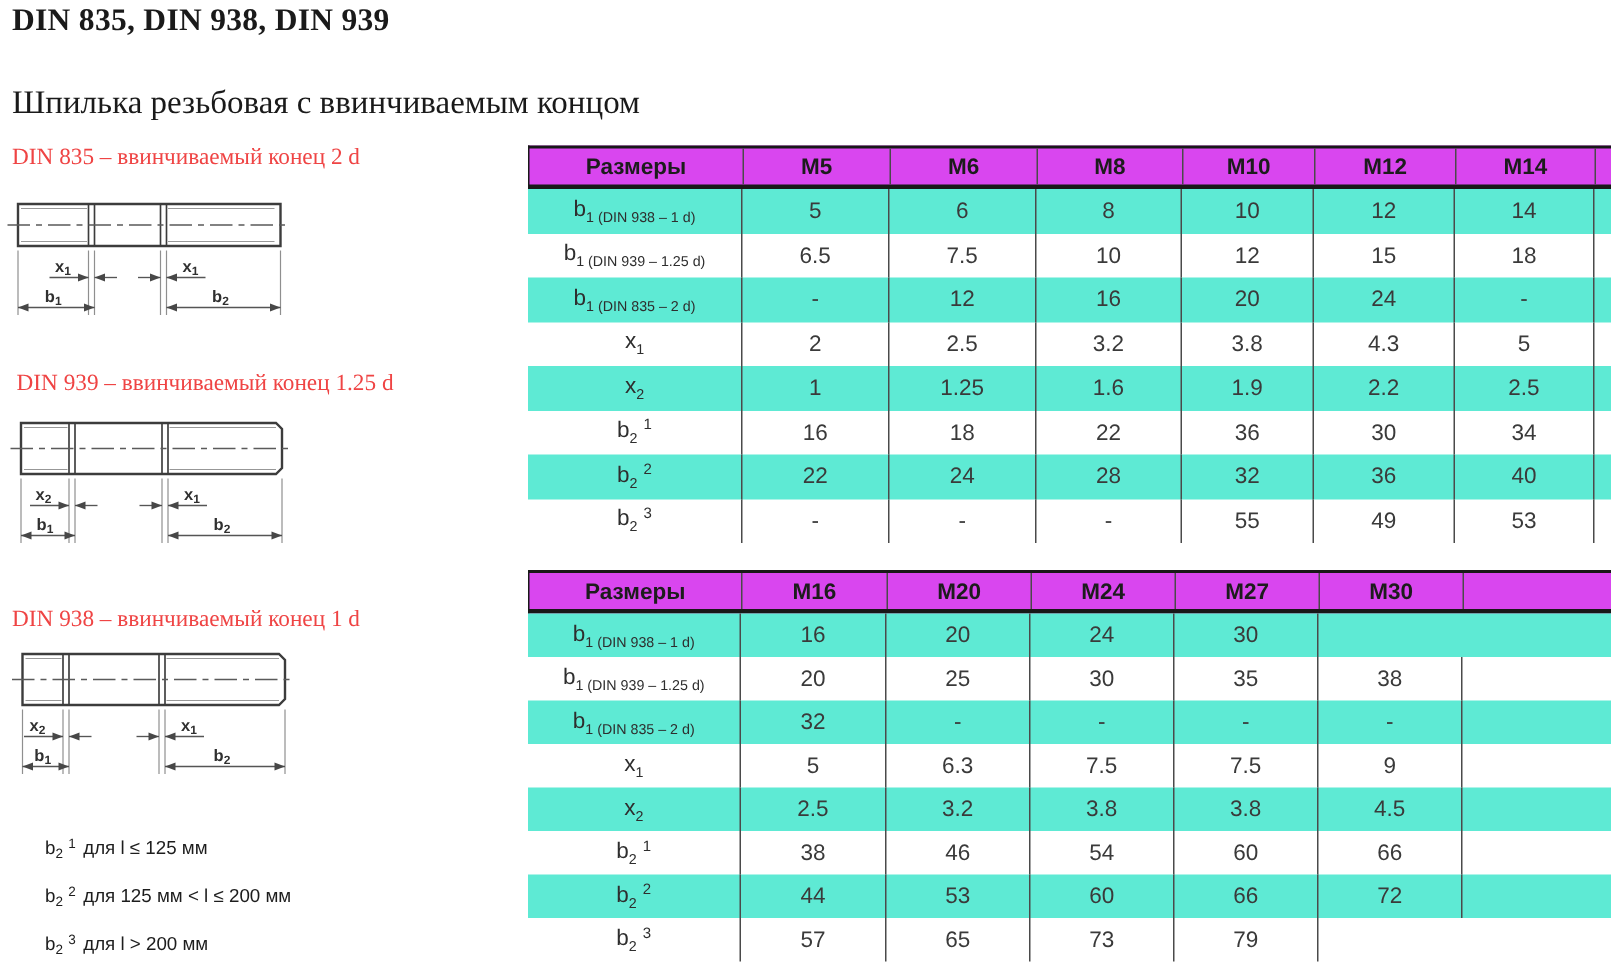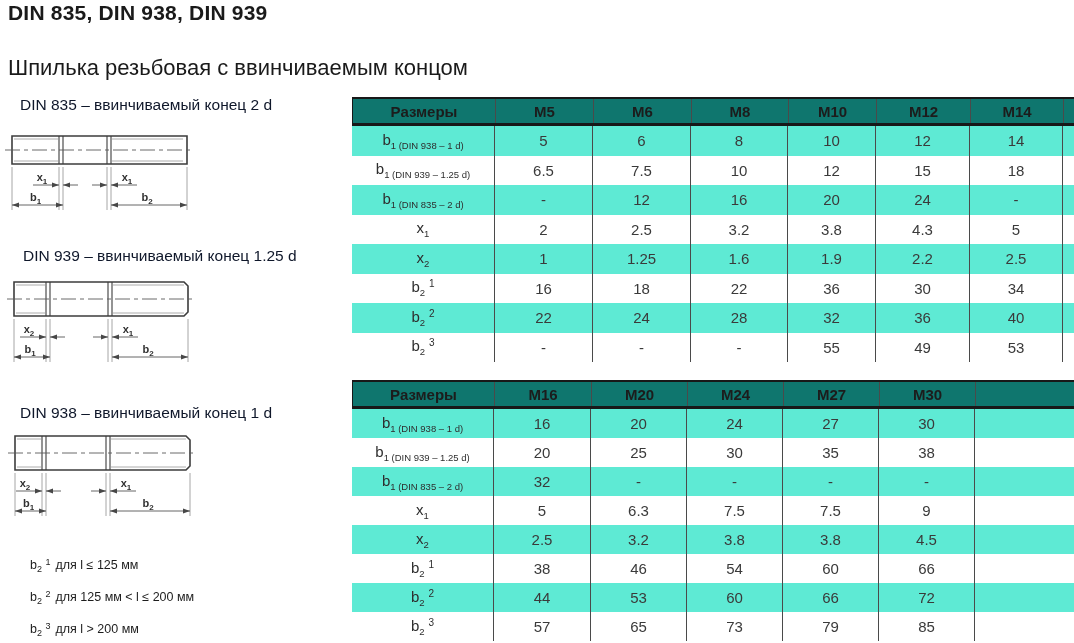--- a/index.html
+++ b/index.html
@@ -1,39 +1,39 @@
 <!DOCTYPE html>
 <html><head>
 <meta charset="utf-8">
 <style>
   html,body{margin:0;padding:0;}
   body{
     width:1074px;height:643px;position:relative;overflow:hidden;
     background:#ffffff;color:#222;
     font-family:"Liberation Sans", sans-serif;
   }
-  .abs{position:absolute;}
+  .abs{position:absolute;font-family:Liberation Serif, serif;}
   #title{left:8px;top:1px;font-size:21px;font-weight:bold;color:#1a1a1a;letter-spacing:.2px;}
   #subtitle{left:8px;top:55px;font-size:22px;color:#1a1a1a;}
-  .drawing-caption{font-size:15.5px;color:#0f172a;white-space:nowrap;margin-left:12px;}
+  .drawing-caption{font-size:15.5px;color:#ef4444;white-space:nowrap;}
   #cap-835{left:8px;top:96px;}
   #cap-939{left:11px;top:247px;text-align:center;}
   #cap-938{left:8px;top:404px;}
   svg.tech{position:absolute;left:2px;}
   .footnote{position:absolute;left:30px;font-size:12.5px;color:#1d1d1d;}
   #fn-1{top:557px;} #fn-2{top:589px;} #fn-3{top:621px;}
   .fn-base{font-size:12.5px;}
   .fn-sub{font-size:9px;vertical-align:-3px;}
   .fn-sup{font-size:9px;vertical-align:4px;margin-right:3px;}
   .fn-text{margin-left:2px;}
 
   .dim-table{position:absolute;left:352px;width:722px;}
   .thead{
     display:grid;height:29px;box-sizing:border-box;
-    background:#0f766e;
+    background:#d946ef;
     border-top:2.5px solid #181818;
     border-bottom:3px solid #181818;
     border-left:1.5px solid #181818;
   }
   .thead .tcell{font-weight:bold;font-size:15px;color:#1c1c1c;}
   .trow{display:grid;}
   .trow.stripe{background:#5eead4;}
   .tcell{
     display:flex;align-items:center;justify-content:center;
     box-sizing:border-box;white-space:nowrap;
@@ -182,21 +182,20 @@
       <div class="tcell">M30</div>
       <div class="tcell"></div>
     </div>
     <div class="trow stripe" style="grid-template-columns: 141px 97px 96px 96px 96px 96px 99px; height: 29px;">
       <div class="tcell">
         <span><span class="lb-base">b</span><span class="lb-sub">1 (DIN 938 – 1 d)</span></span>
       </div>
       <div class="tcell val">16</div>
       <div class="tcell val">20</div>
       <div class="tcell val">24</div>
-      <div class="tcell val">27</div>
       <div class="tcell val">30</div>
       <div class="tcell val"></div>
     </div>
     <div class="trow" style="grid-template-columns: 141px 97px 96px 96px 96px 96px 99px; height: 29px;">
       <div class="tcell">
         <span><span class="lb-base">b</span><span class="lb-sub">1 (DIN 939 – 1.25 d)</span></span>
       </div>
       <div class="tcell val">20</div>
       <div class="tcell val">25</div>
       <div class="tcell val">30</div>
@@ -260,21 +259,20 @@
       <div class="tcell val"></div>
     </div>
     <div class="trow" style="grid-template-columns: 141px 97px 96px 96px 96px 96px 99px; height: 29px;">
       <div class="tcell">
         <span><span class="lb-base">b</span><span class="lb-sub">2</span><span class="lb-sup">3</span></span>
       </div>
       <div class="tcell val">57</div>
       <div class="tcell val">65</div>
       <div class="tcell val">73</div>
       <div class="tcell val">79</div>
-      <div class="tcell val">85</div>
       <div class="tcell val"></div>
     </div>
   </div>
 <svg width="240" height="92" viewBox="0 0 240 92" class="tech" style="top: 128px;">
     <path d="M 10 8 H 185 V 36 H 10 Z" fill="none" stroke="#3c3c3c" stroke-width="1.6"></path>
     <line x1="57" y1="8" x2="57" y2="36" stroke="#3c3c3c" stroke-width="1.1"></line>
     <line x1="61" y1="8" x2="61" y2="36" stroke="#3c3c3c" stroke-width="1.1"></line>
     <line x1="105" y1="8" x2="105" y2="36" stroke="#3c3c3c" stroke-width="1.1"></line>
     <line x1="109" y1="8" x2="109" y2="36" stroke="#3c3c3c" stroke-width="1.1"></line>
     <line x1="12" y1="11" x2="56" y2="11" stroke="#979797" stroke-width="0.8"></line>

